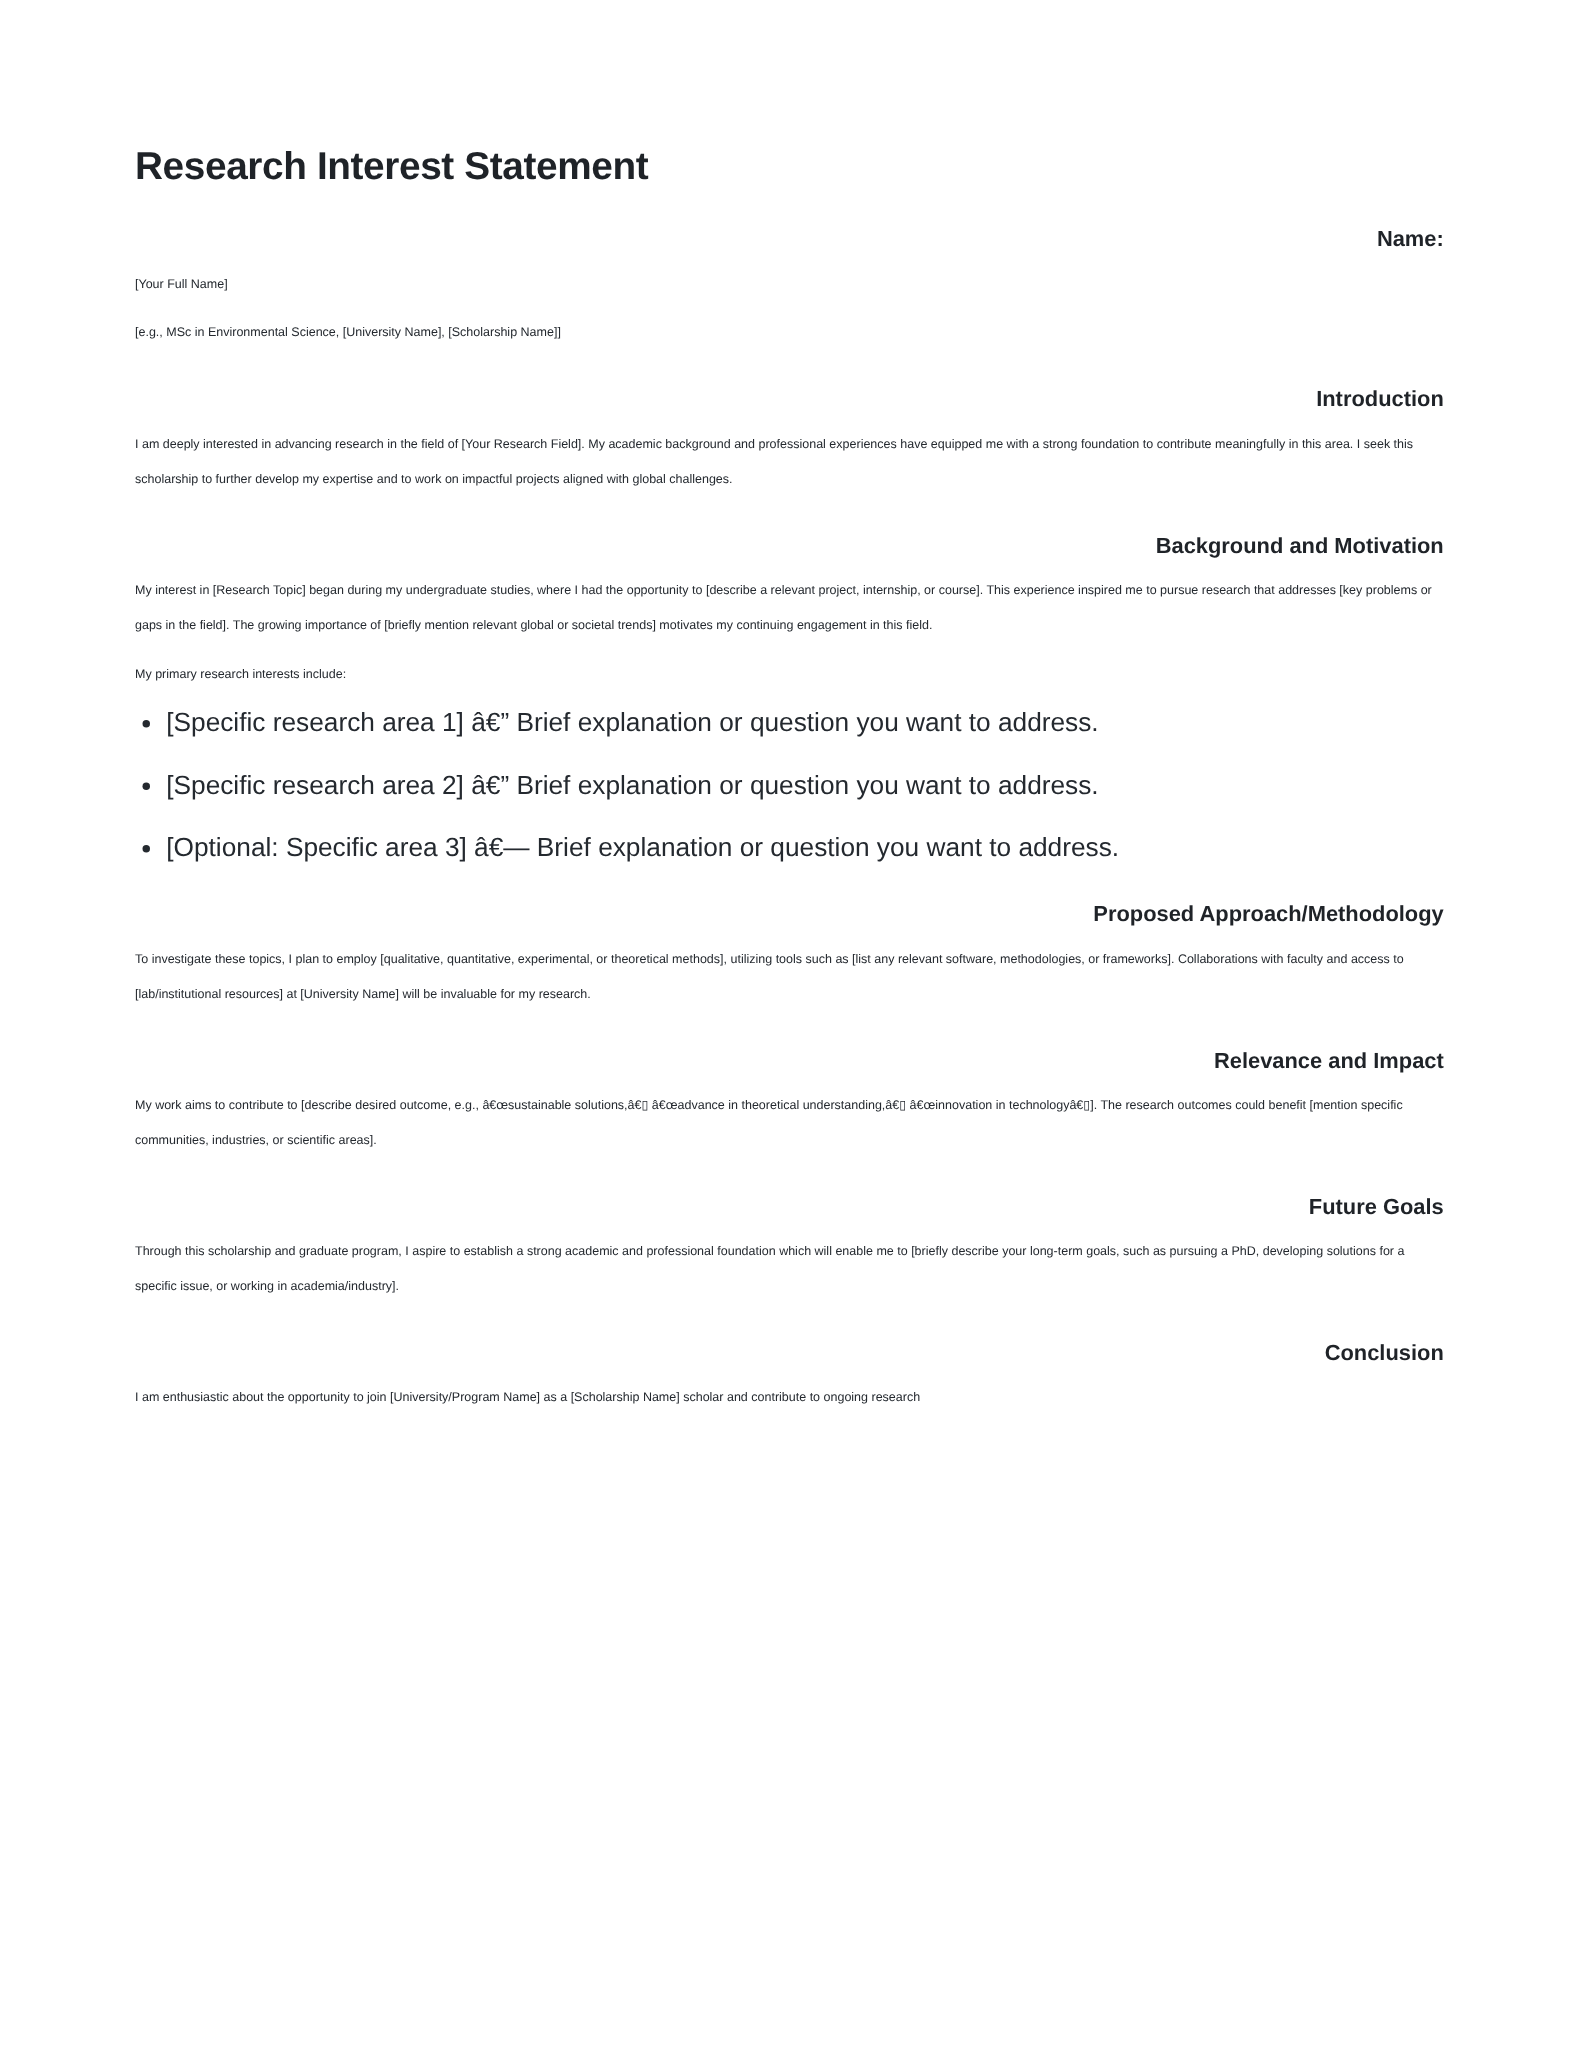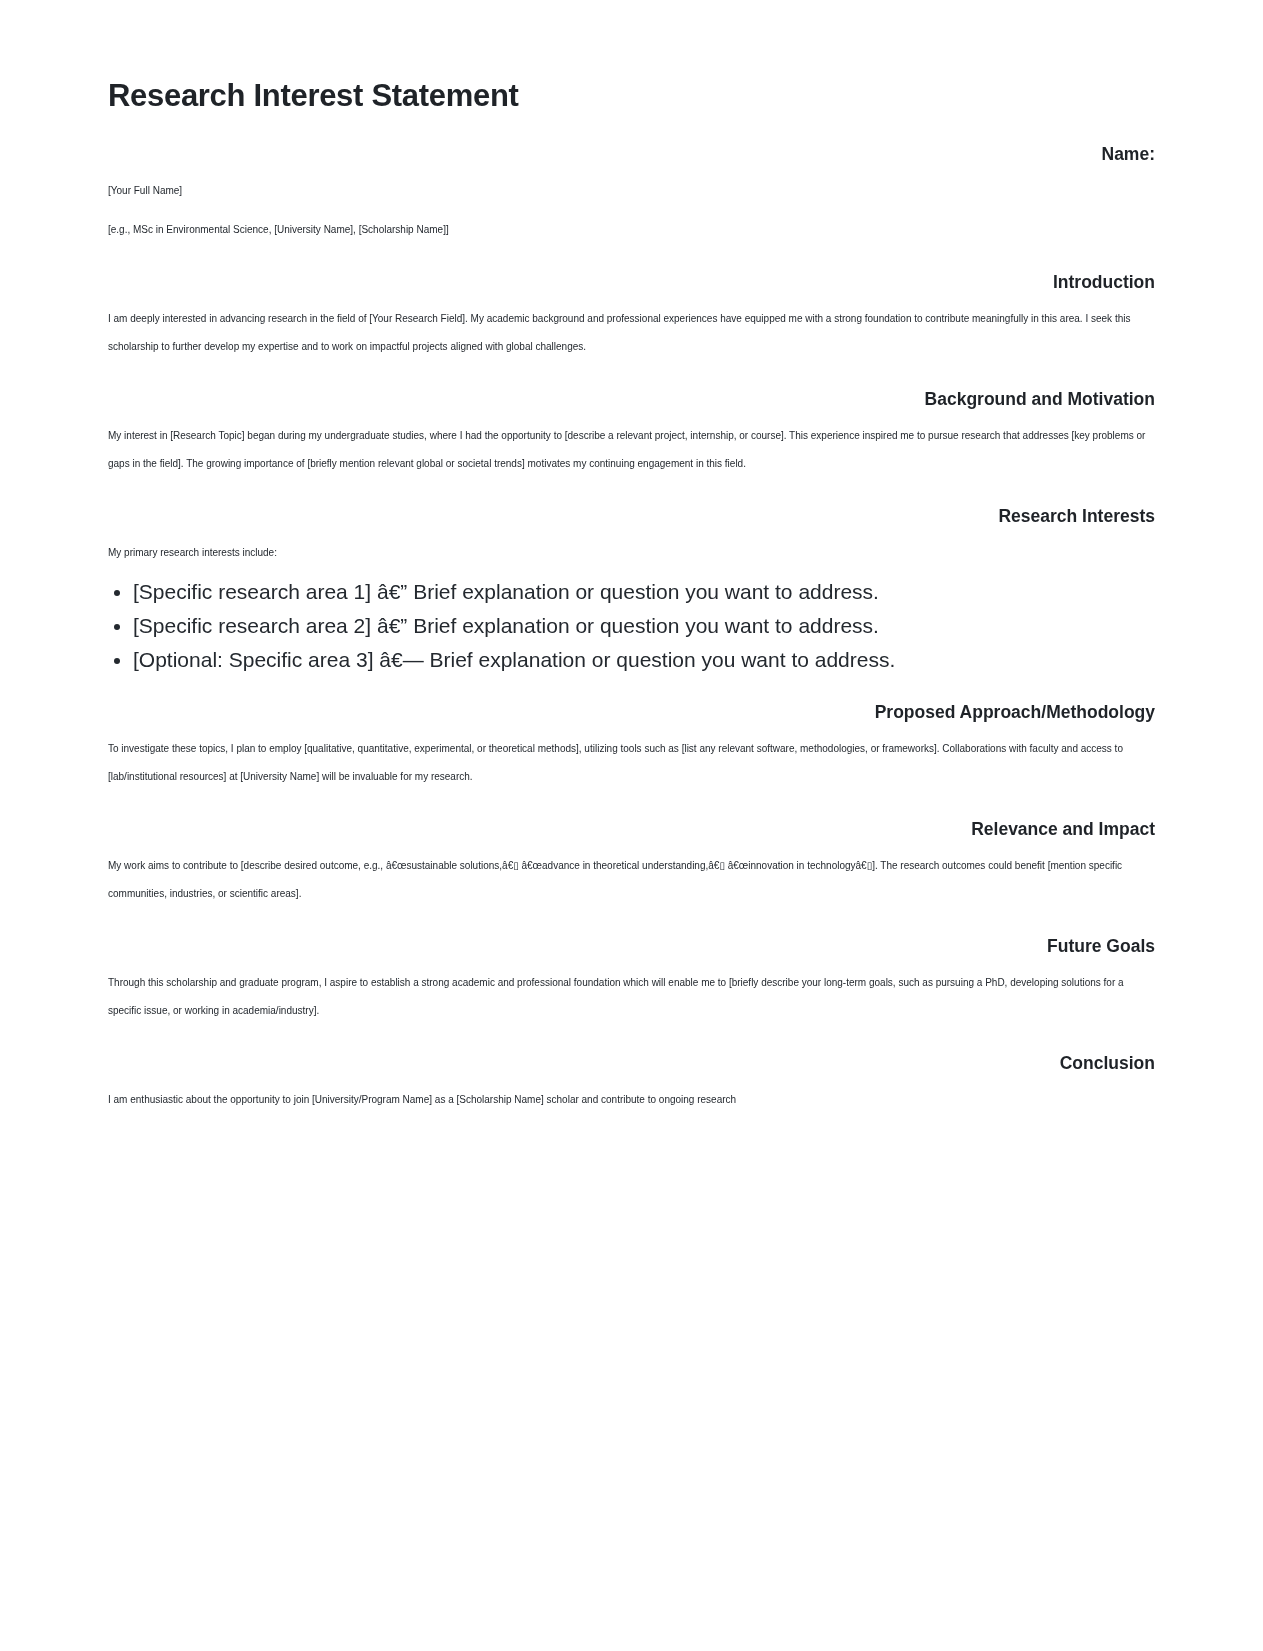--- a/index.html
+++ b/index.html
@@ -10,21 +10,21 @@
   body {
     width: 1263px;
     height: 1651px;
     font-family: "Liberation Sans", "DejaVu Sans", sans-serif;
     color: #24292f;
     -webkit-font-smoothing: antialiased;
   }
   .doc {
     box-sizing: border-box;
     width: 1263px;
-    padding: 76px 108px 0 108px;
+    padding: 113px 108px 0 108px;
   }
   h1 {
     margin: 0;
     font-size: 31px;
     line-height: 40px;
     font-weight: 700;
     letter-spacing: -0.3px;
     color: #1f2328;
   }
   h3 {
@@ -44,42 +44,41 @@
   ul {
     margin: 11px 0 0 0;
     padding: 0 0 0 25px;
     list-style: disc outside;
   }
   li {
     font-size: 21px;
     line-height: 28px;
   }
   li + li {
-    margin-top: 6px;
+    margin-top: 22px;
   }
 </style>
 </head>
 <body>
 
 <div class="doc">
 
   <h1>Research Interest Statement</h1>
 
   <h3>Name:</h3>
   <p>[Your Full Name]</p>
 
   <p>[e.g., MSc in Environmental Science, [University Name], [Scholarship Name]]</p>
 
   <h3>Introduction</h3>
   <p>I am deeply interested in advancing research in the field of [Your Research Field]. My academic background and professional experiences have equipped me with a strong foundation to contribute meaningfully in this area. I seek this scholarship to further develop my expertise and to work on impactful projects aligned with global challenges.</p>
 
   <h3>Background and Motivation</h3>
   <p>My interest in [Research Topic] began during my undergraduate studies, where I had the opportunity to [describe a relevant project, internship, or course]. This experience inspired me to pursue research that addresses [key problems or gaps in the field]. The growing importance of [briefly mention relevant global or societal trends] motivates my continuing engagement in this field.</p>
 
-  <h3>Research Interests</h3>
   <p>My primary research interests include:</p>
   <ul>
     <li>[Specific research area 1] â€” Brief explanation or question you want to address.</li>
     <li>[Specific research area 2] â€” Brief explanation or question you want to address.</li>
     <li>[Optional: Specific area 3] â€— Brief explanation or question you want to address.</li>
   </ul>
 
   <h3>Proposed Approach/Methodology</h3>
   <p>To investigate these topics, I plan to employ [qualitative, quantitative, experimental, or theoretical methods], utilizing tools such as [list any relevant software, methodologies, or frameworks]. Collaborations with faculty and access to [lab/institutional resources] at [University Name] will be invaluable for my research.</p>
 

